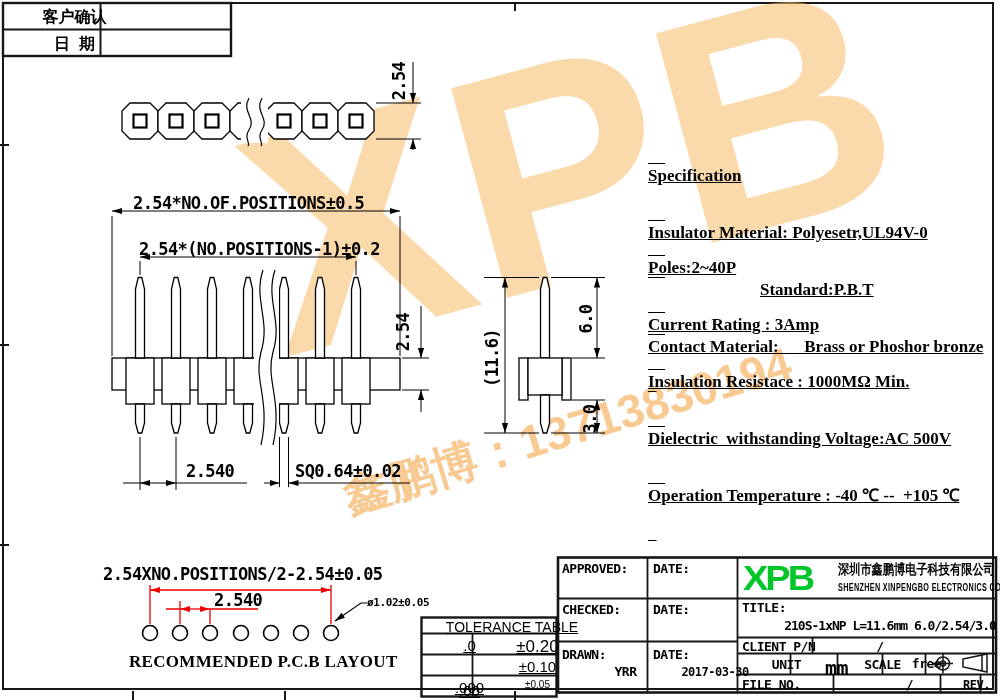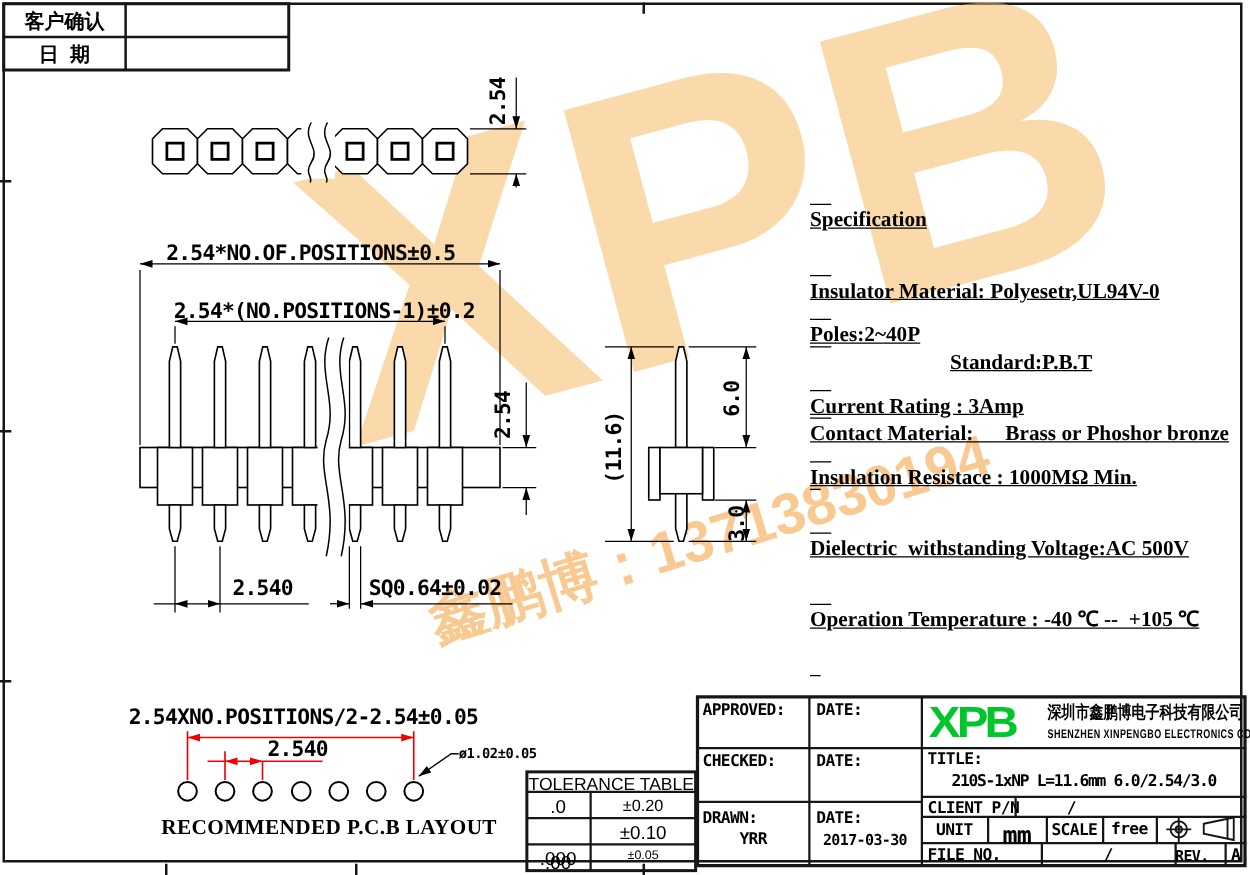--- a/index.html
+++ b/index.html
@@ -10,23 +10,23 @@
   .lineart{position:absolute;left:0;top:0;z-index:2;}
   .txt{position:absolute;color:#000;white-space:pre;z-index:3;line-height:1.05;}
   .dim{font:bold 17px "DejaVu Sans Mono",monospace;letter-spacing:-0.6px;}
   .dim-sm{font:bold 11px "DejaVu Sans Mono",monospace;letter-spacing:-0.4px;}
   .rot{transform:rotate(-90deg);text-align:center;}
   .spec{font:bold 17px "Liberation Serif",serif;line-height:19px;text-decoration:underline;}
   .spec .indent{padding-left:112px;}
   .serifb{font:bold 17px "Liberation Serif",serif;letter-spacing:.3px;}
   .cad{font:bold 13px "DejaVu Sans Mono",monospace;letter-spacing:-0.5px;}
   .cad-sm{font:bold 12px "DejaVu Sans Mono",monospace;letter-spacing:-0.5px;}
-  .sans{font:14px "Liberation Sans",sans-serif;}
+  .sans{font:14px "Liberation Sans",sans-serif;text-decoration:underline;}
   .cjk{font:bold 16px "Liberation Sans",sans-serif;}
-  .ctr{text-align:center;}
+  .ctr{text-align:center;padding-left:23px;}
   .wm{position:absolute;z-index:1;pointer-events:none;}
   .wm-logo{left:245px;top:28px;font:900 315px "Liberation Sans",sans-serif;
            letter-spacing:2px;color:rgba(246,186,101,0.55);transform:rotate(-15deg);
            transform-origin:40% 50%;line-height:1;}
   .wm-phone{left:345px;top:468px;font:bold 46px "Liberation Sans",sans-serif;
             color:rgba(243,167,74,0.6);transform:rotate(-17deg);
             transform-origin:left center;white-space:nowrap;}
   .logo-xpb{font:900 38px "Liberation Sans",sans-serif;color:#00c62b;
             letter-spacing:-3px;transform:scaleY(.92);transform-origin:left top;}
   .co-cn{font:bold 14px "Liberation Sans",sans-serif;transform:scaleX(.8);
@@ -236,21 +236,21 @@
     <div>Operation Temperature : -40 ℃ --  +105 ℃</div>
   </div>
 
   <div class="txt dim" style="left:103px;top:564px;">2.54XNO.POSITIONS/2-2.54±0.05</div>
   <div class="txt dim" style="left:214px;top:590px;">2.540</div>
   <div class="txt dim-sm" style="left:367px;top:596px;">ø1.02±0.05</div>
   <div class="txt serifb" style="left:129px;top:652px;">RECOMMENDED P.C.B LAYOUT</div>
 
   <div class="txt sans ctr" style="left:421px;top:619px;width:136px;">TOLERANCE TABLE</div>
   <div class="txt sans ctr" style="left:421px;top:637px;width:51px;font-size:15px;">.0</div>
-  <div class="txt sans ctr" style="left:472px;top:637px;width:85px;font-size:13px;">±0.20</div>
+  <div class="txt sans ctr" style="left:472px;top:637px;width:85px;font-size:17px;">±0.20</div>
   <div class="txt sans ctr" style="left:421px;top:658px;width:51px;font-size:15px;margin-top:24px;">.00</div>
   <div class="txt sans ctr" style="left:472px;top:658px;width:85px;font-size:15px;">±0.10</div>
   <div class="txt sans ctr" style="left:421px;top:679px;width:51px;font-size:15px;">.000</div>
   <div class="txt sans ctr" style="left:472px;top:679px;width:85px;font-size:10px;">±0.05</div>
 
   <div class="txt cad" style="left:562px;top:561px;">APPROVED:</div>
   <div class="txt cad" style="left:653px;top:561px;">DATE:</div>
   <div class="txt cad" style="left:562px;top:602px;">CHECKED:</div>
   <div class="txt cad" style="left:653px;top:602px;">DATE:</div>
   <div class="txt cad" style="left:562px;top:647px;">DRAWN:</div>

